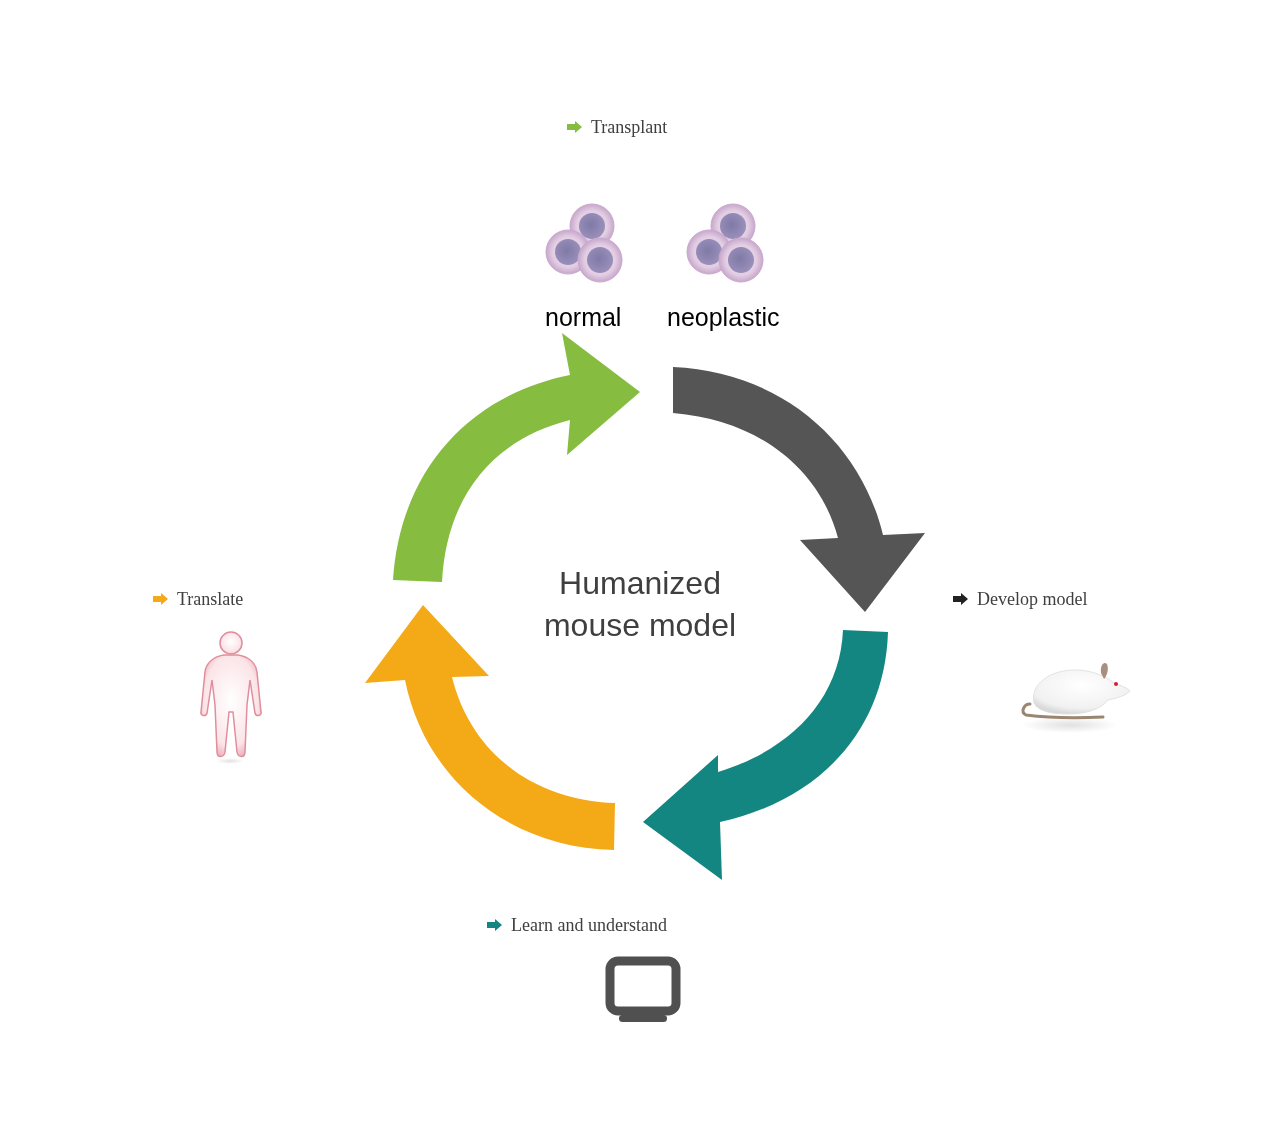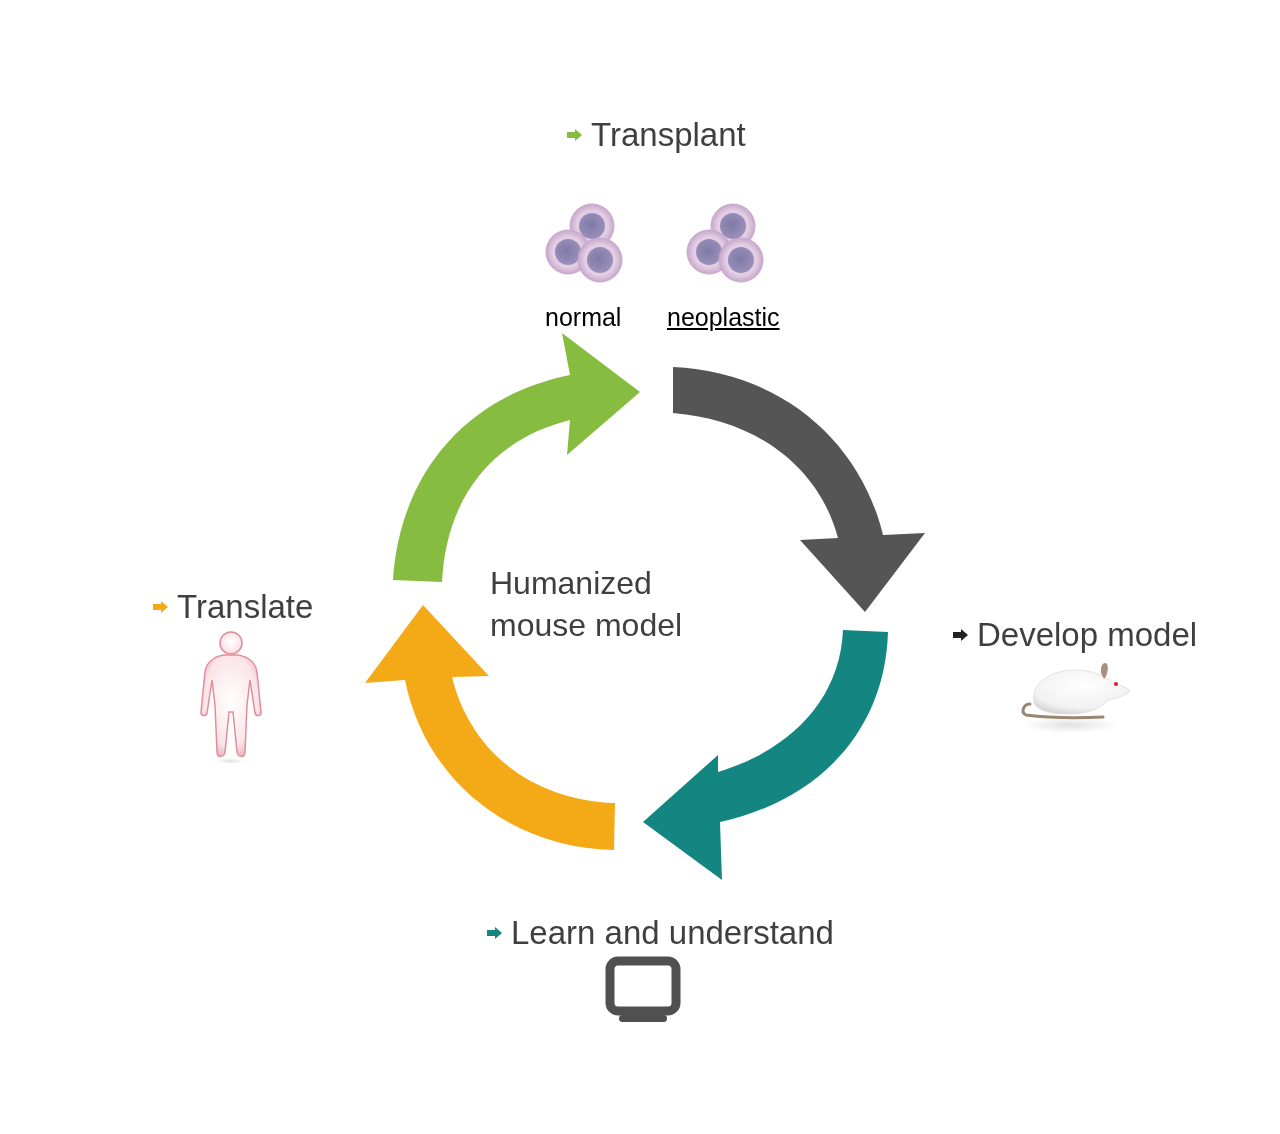--- a/index.html
+++ b/index.html
@@ -1,22 +1,22 @@
 <!DOCTYPE html>
 <html><head>
 <meta charset="utf-8">
 <style>
   html, body { margin: 0; padding: 0; background: #ffffff; }
   body { width: 1280px; height: 1134px; position: relative; overflow: hidden;
          font-family: "Liberation Sans", "DejaVu Sans", sans-serif; color: #3d3d3d; }
   .stage { position: absolute; left: 0; top: 0; width: 1280px; height: 1134px; }
-  .label { position: absolute; font-size: 33px; color: #3f3f3f; white-space: nowrap; line-height: 1; }
+  .label { position: absolute; font-size: 18px; color: #3f3f3f; white-space: nowrap; line-height: 1; font-family: Liberation Serif, serif; }
   .label .bullet { display: inline-block; vertical-align: middle; margin-right: 8px; position: relative; top: -2px; }
   .sublabel { position: absolute; font-size: 25px; color: #000000; white-space: nowrap; line-height: 1; }
-  .center-title { position: absolute; left: 490px; top: 562px; width: 300px; 
+  .center-title { position: absolute; left: 490px; top: 562px; width: 300px; text-align: center;
                   font-size: 32px; line-height: 42px; color: #3f3f3f; }
   svg { position: absolute; left: 0; top: 0; }
 </style>
 </head>
 <body>
 
 <div class="stage">
 
   <svg width="1280" height="1134" viewBox="0 0 1280 1134">
     <defs>
@@ -105,23 +105,23 @@
       <rect x="619" y="1015" width="48" height="7" rx="3.5" ry="3.5" fill="#505050"></rect>
     </g>
   </svg>
 
   <div class="label" style="left:567px; top:118px;">
     <svg class="bullet" width="16" height="12" viewBox="0 0 16 12" style="position:relative;">
       <path d="M0,3 L8,3 L8,0 L15,6 L8,12 L8,9 L0,9 Z" fill="#86bc3f"></path>
     </svg><span>Transplant</span>
   </div>
   <div class="sublabel" style="left:545px; top:305px;">normal</div>
-  <div class="sublabel" style="left:667px; top:305px;text-decoration:underline;">neoplastic</div>
+  <div class="sublabel" style="left:667px; top:305px;">neoplastic</div>
 
-  <div class="label" style="left:953px; top:590px;margin-top:28px;">
+  <div class="label" style="left:953px; top:590px;">
     <svg class="bullet" width="16" height="12" viewBox="0 0 16 12" style="position:relative;">
       <path d="M0,3 L8,3 L8,0 L15,6 L8,12 L8,9 L0,9 Z" fill="#222222"></path>
     </svg><span>Develop model</span>
   </div>
 
   <div class="label" style="left:487px; top:916px;text-align:right;">
     <svg class="bullet" width="16" height="12" viewBox="0 0 16 12" style="position:relative;">
       <path d="M0,3 L8,3 L8,0 L15,6 L8,12 L8,9 L0,9 Z" fill="#148681"></path>
     </svg><span>Learn and understand</span>
   </div>

